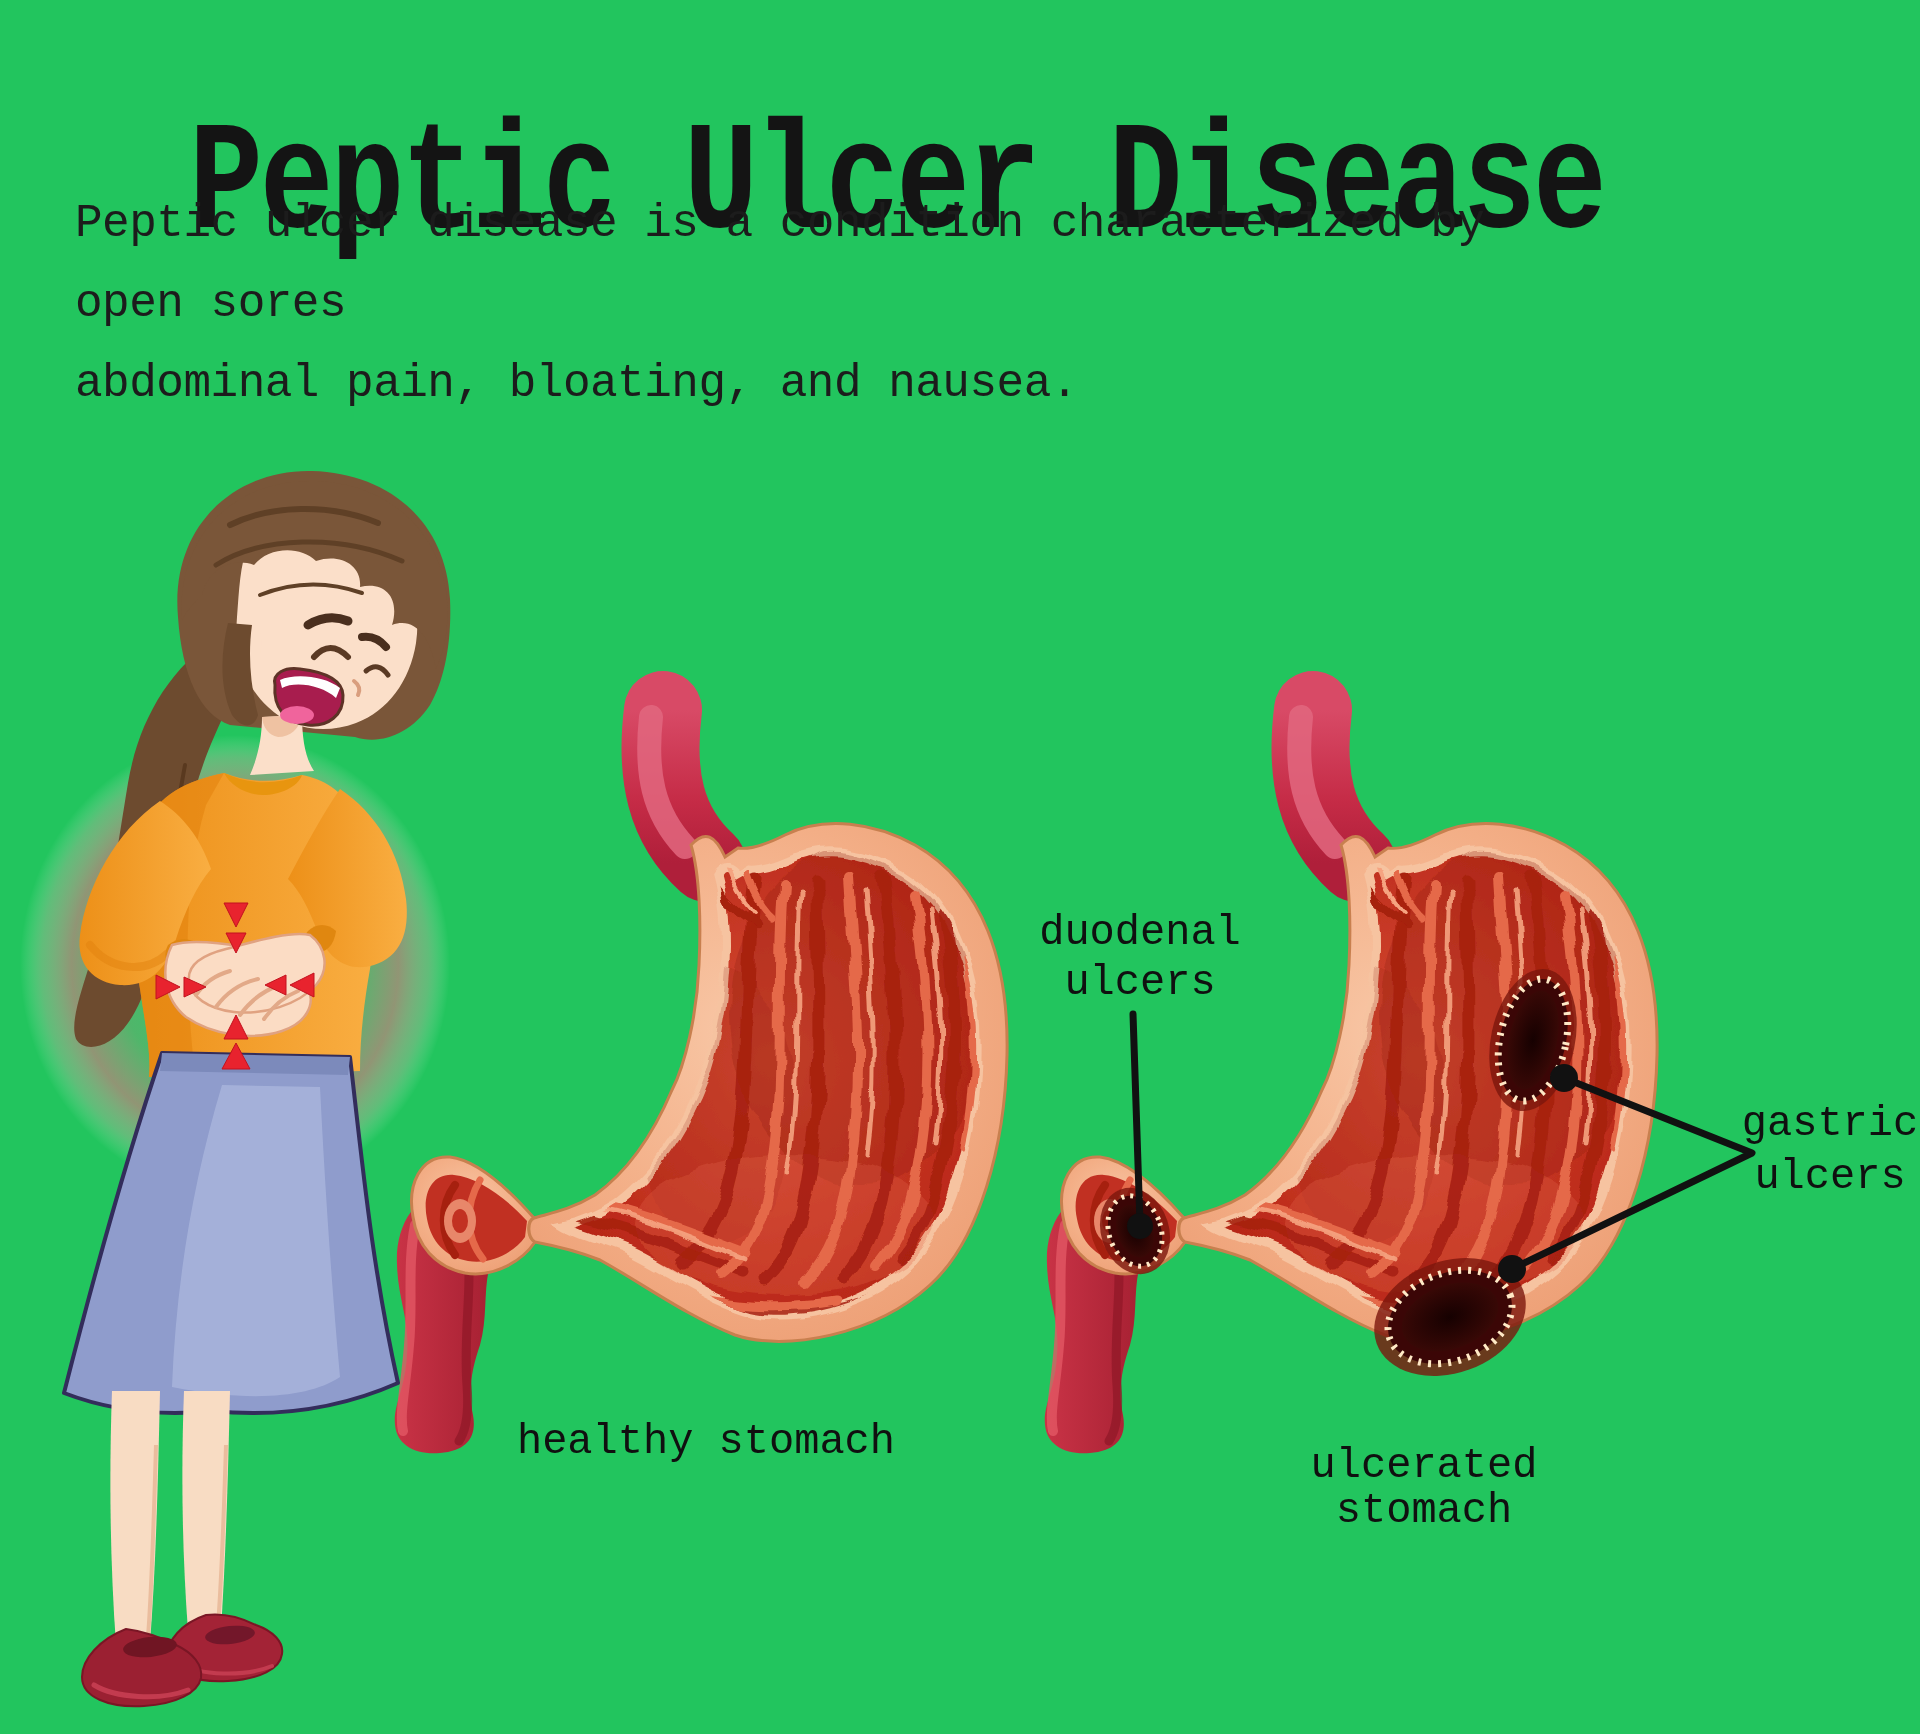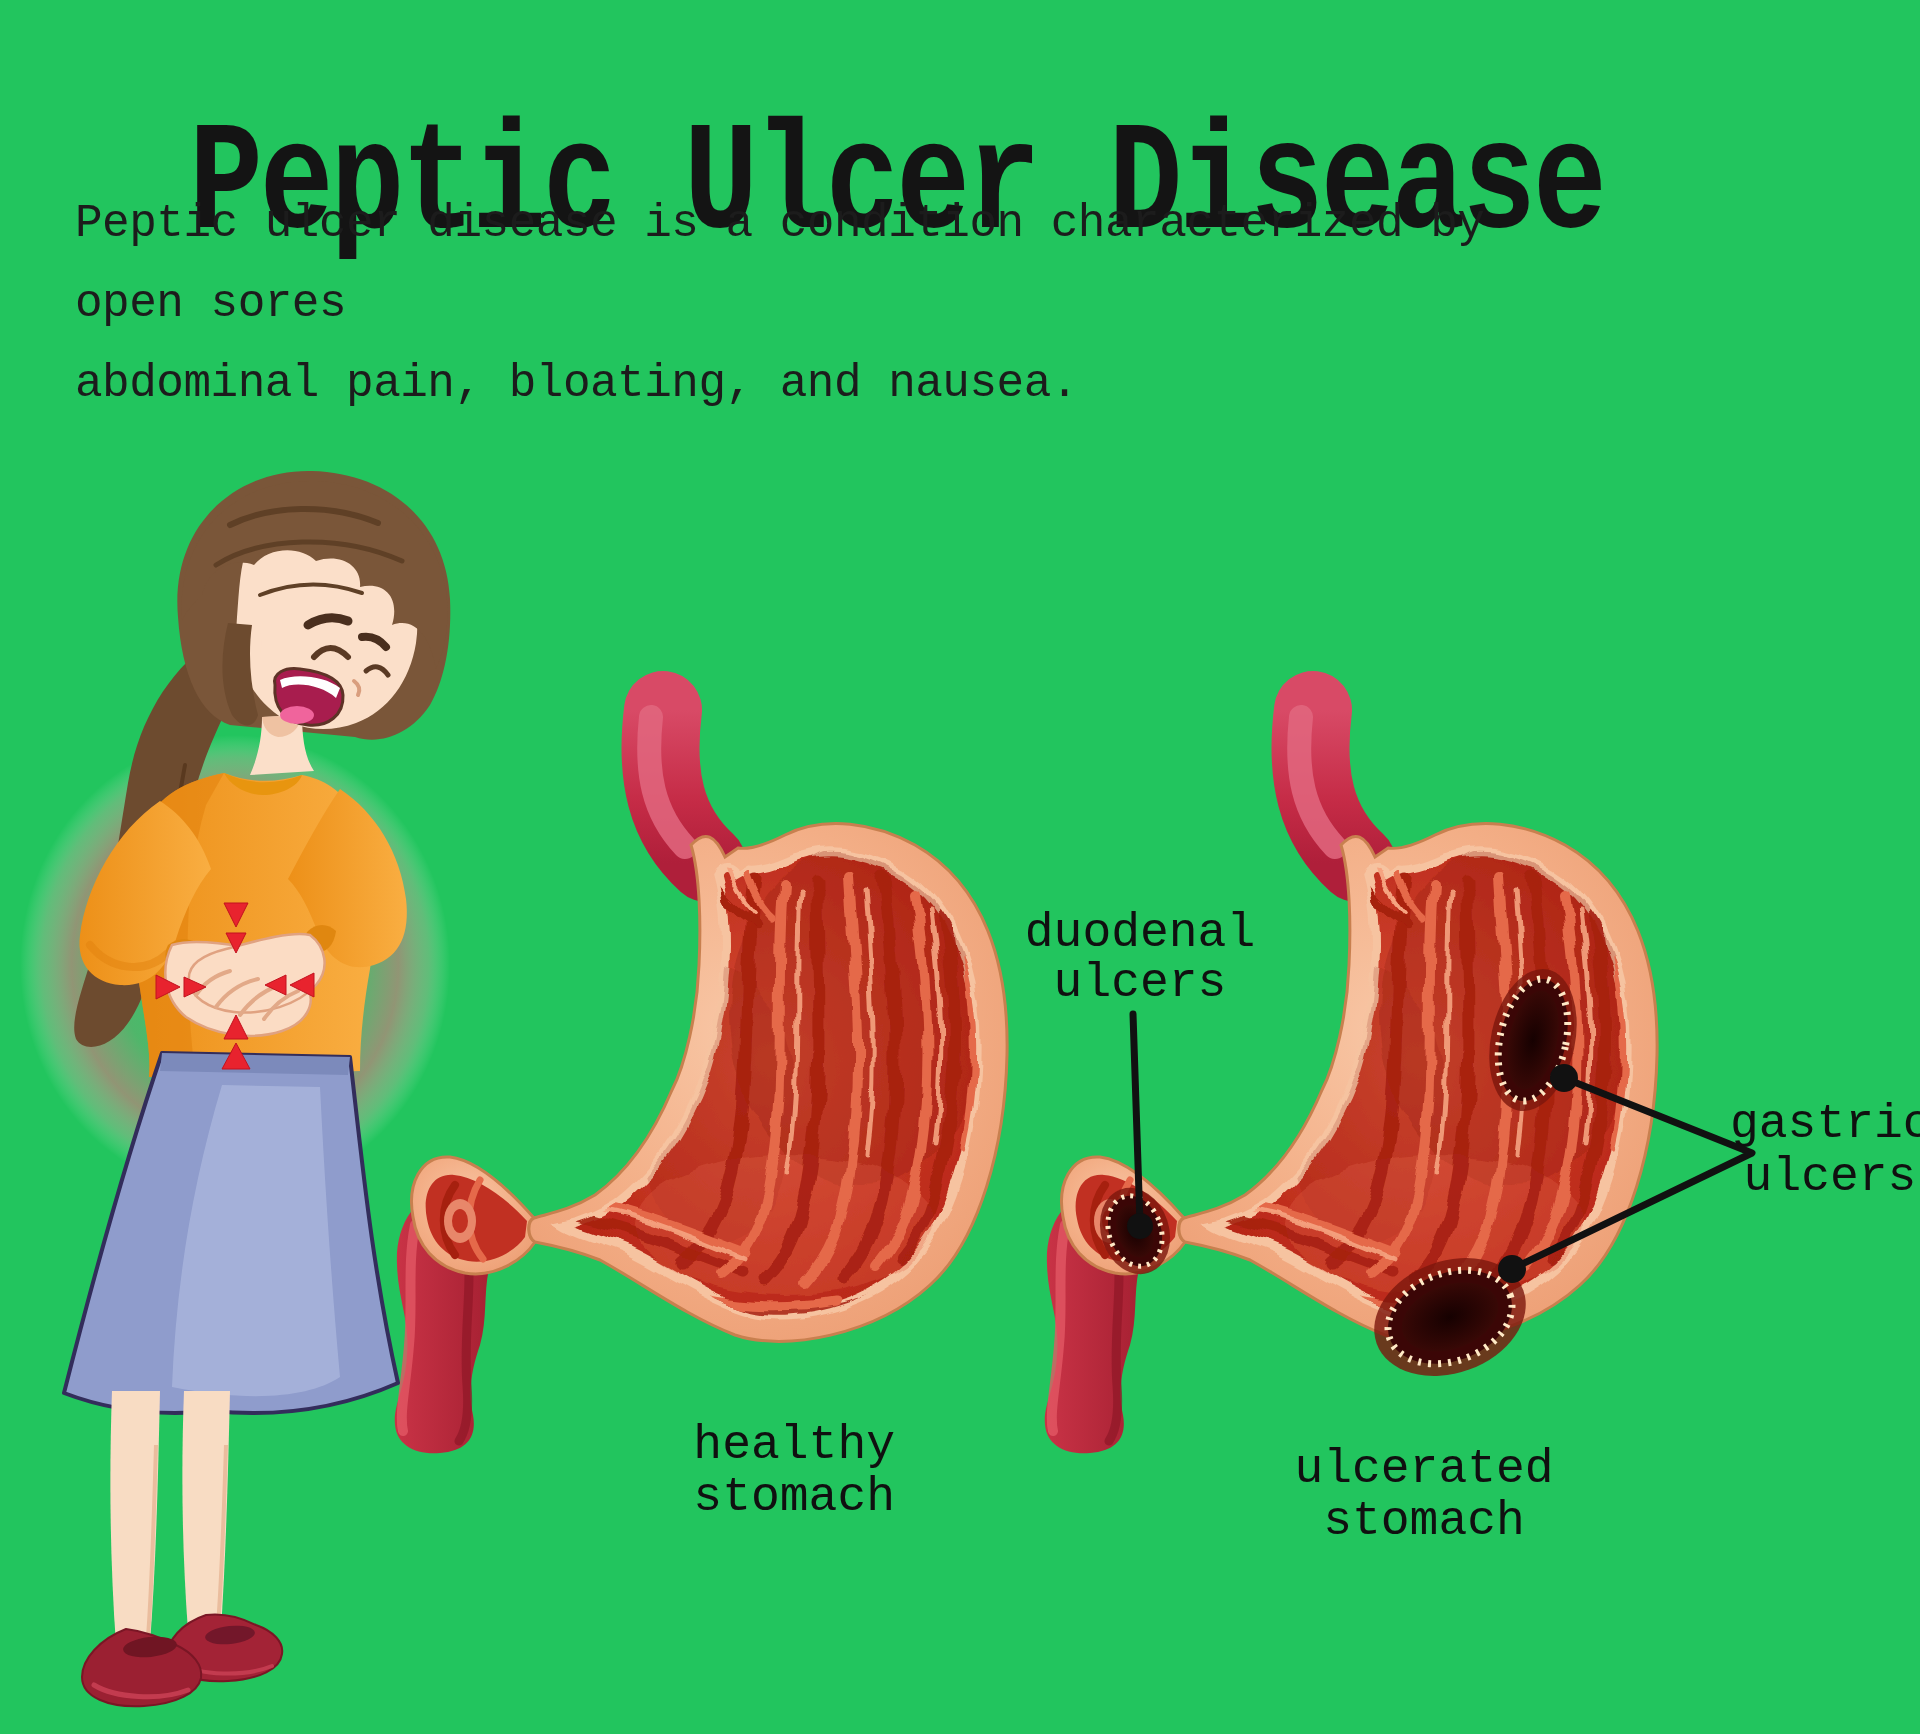--- a/index.html
+++ b/index.html
@@ -3,21 +3,21 @@
 <meta charset="utf-8">
 <style>
   html,body{margin:0;padding:0;background:#fff;}
   .canvas{position:relative;width:1920px;height:1734px;background:#22c55e;overflow:hidden;
           font-family:Liberation Mono, monospace;color:#151515;}
   .title{position:absolute;left:40px;top:6px;width:1490px;text-align:center;
          font-size:154px;font-weight:bold;letter-spacing:-4px;line-height:1.0;
          transform:scaleX(0.80);transform-origin:50% 0;color:#141414;white-space:nowrap;}
   .intro{position:absolute;left:75px;top:184px;width:1480px;font-size:46px;
          line-height:80px;letter-spacing:-0.5px;color:#1c1c1c;}
-  .caption{position:absolute;font-size:48px;color:#101010;text-align:center;line-height:1.08;}
+  .caption{position:absolute;font-size:42px;color:#101010;text-align:center;line-height:1.08;}
   .caption.healthy{left:495px;top:1420px;width:400px;text-align:right;}
   .caption.ulcerated{left:1224px;top:1420px;width:400px;margin-top:24px;}
   .caption.duodenal{left:1020px;top:908px;width:240px;line-height:50px;}
   .caption.gastric{left:1730px;top:1098px;width:200px;line-height:53px;}
   .abs{position:absolute;}
   svg{display:block;}
   .overlay{pointer-events:none;z-index:6;}
 </style>
 </head>
 <body>

